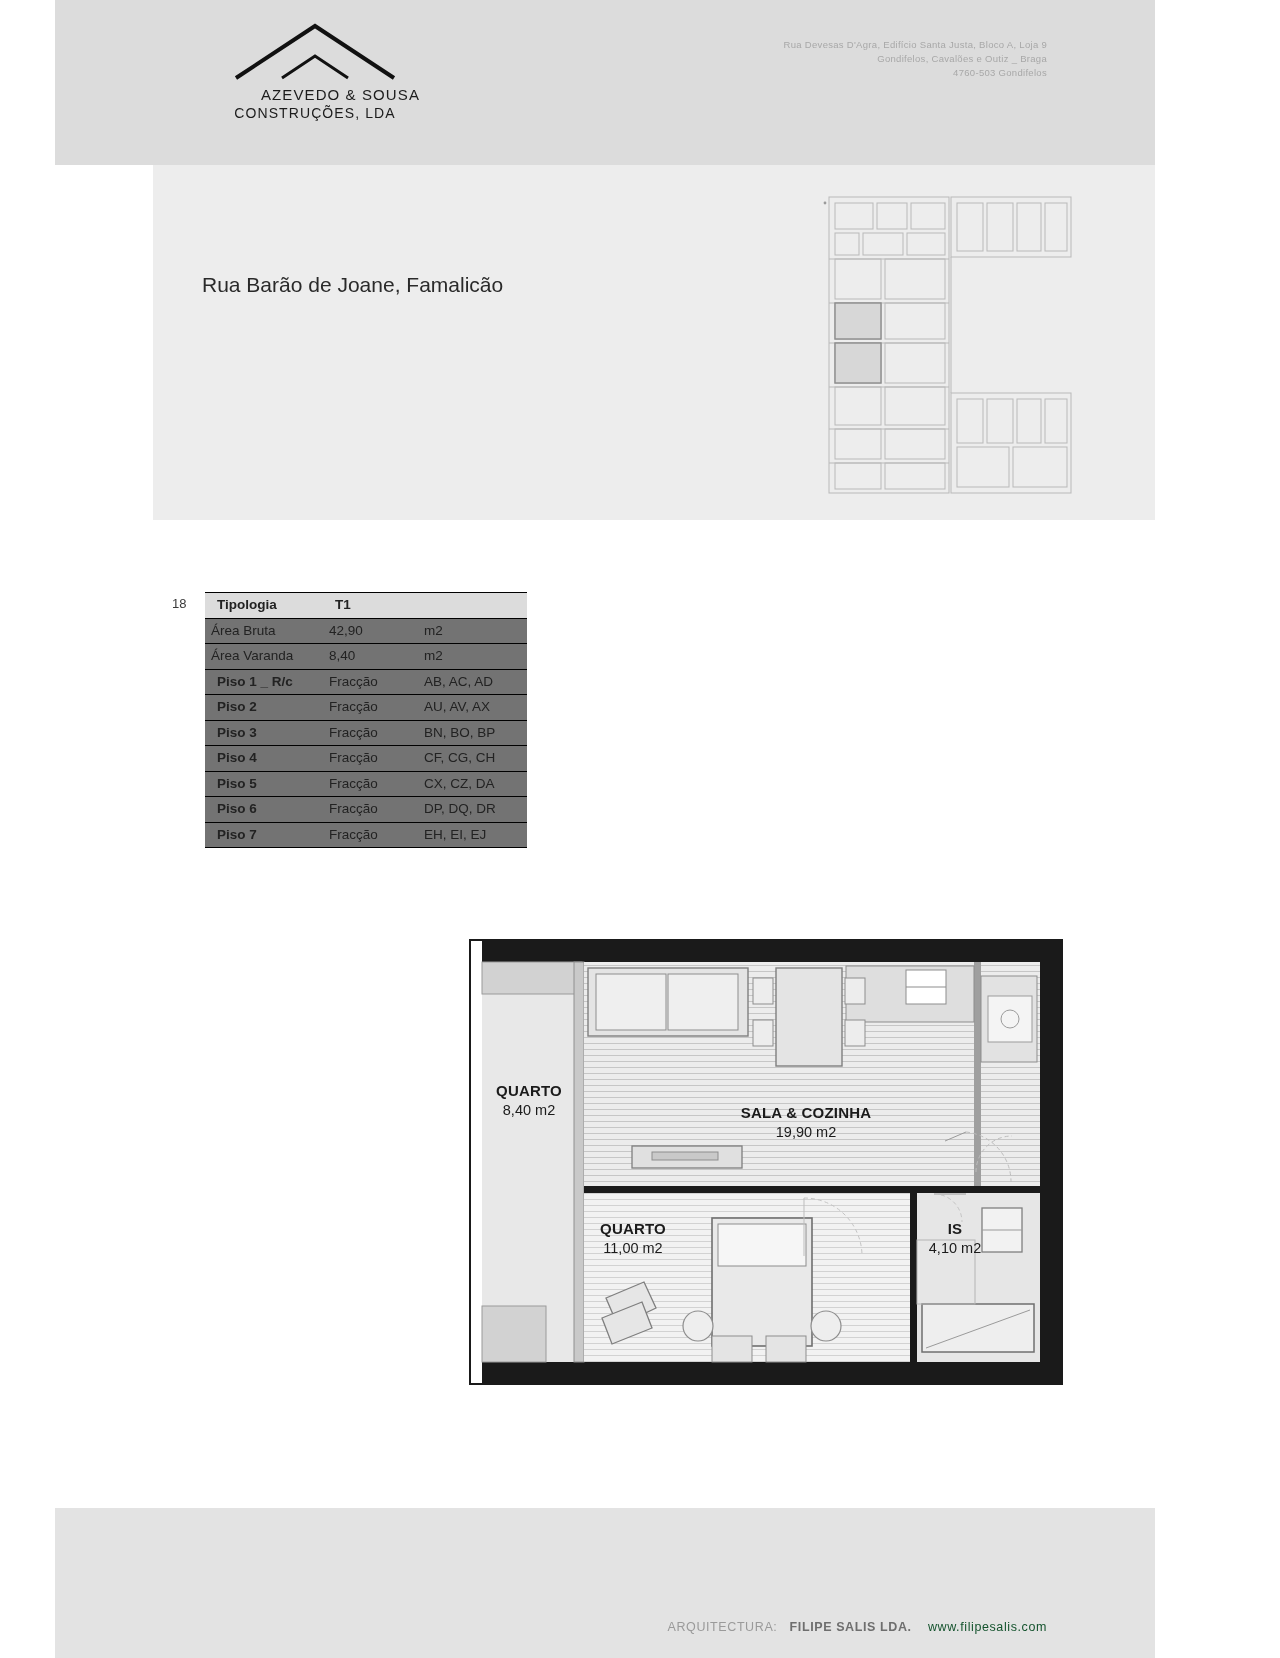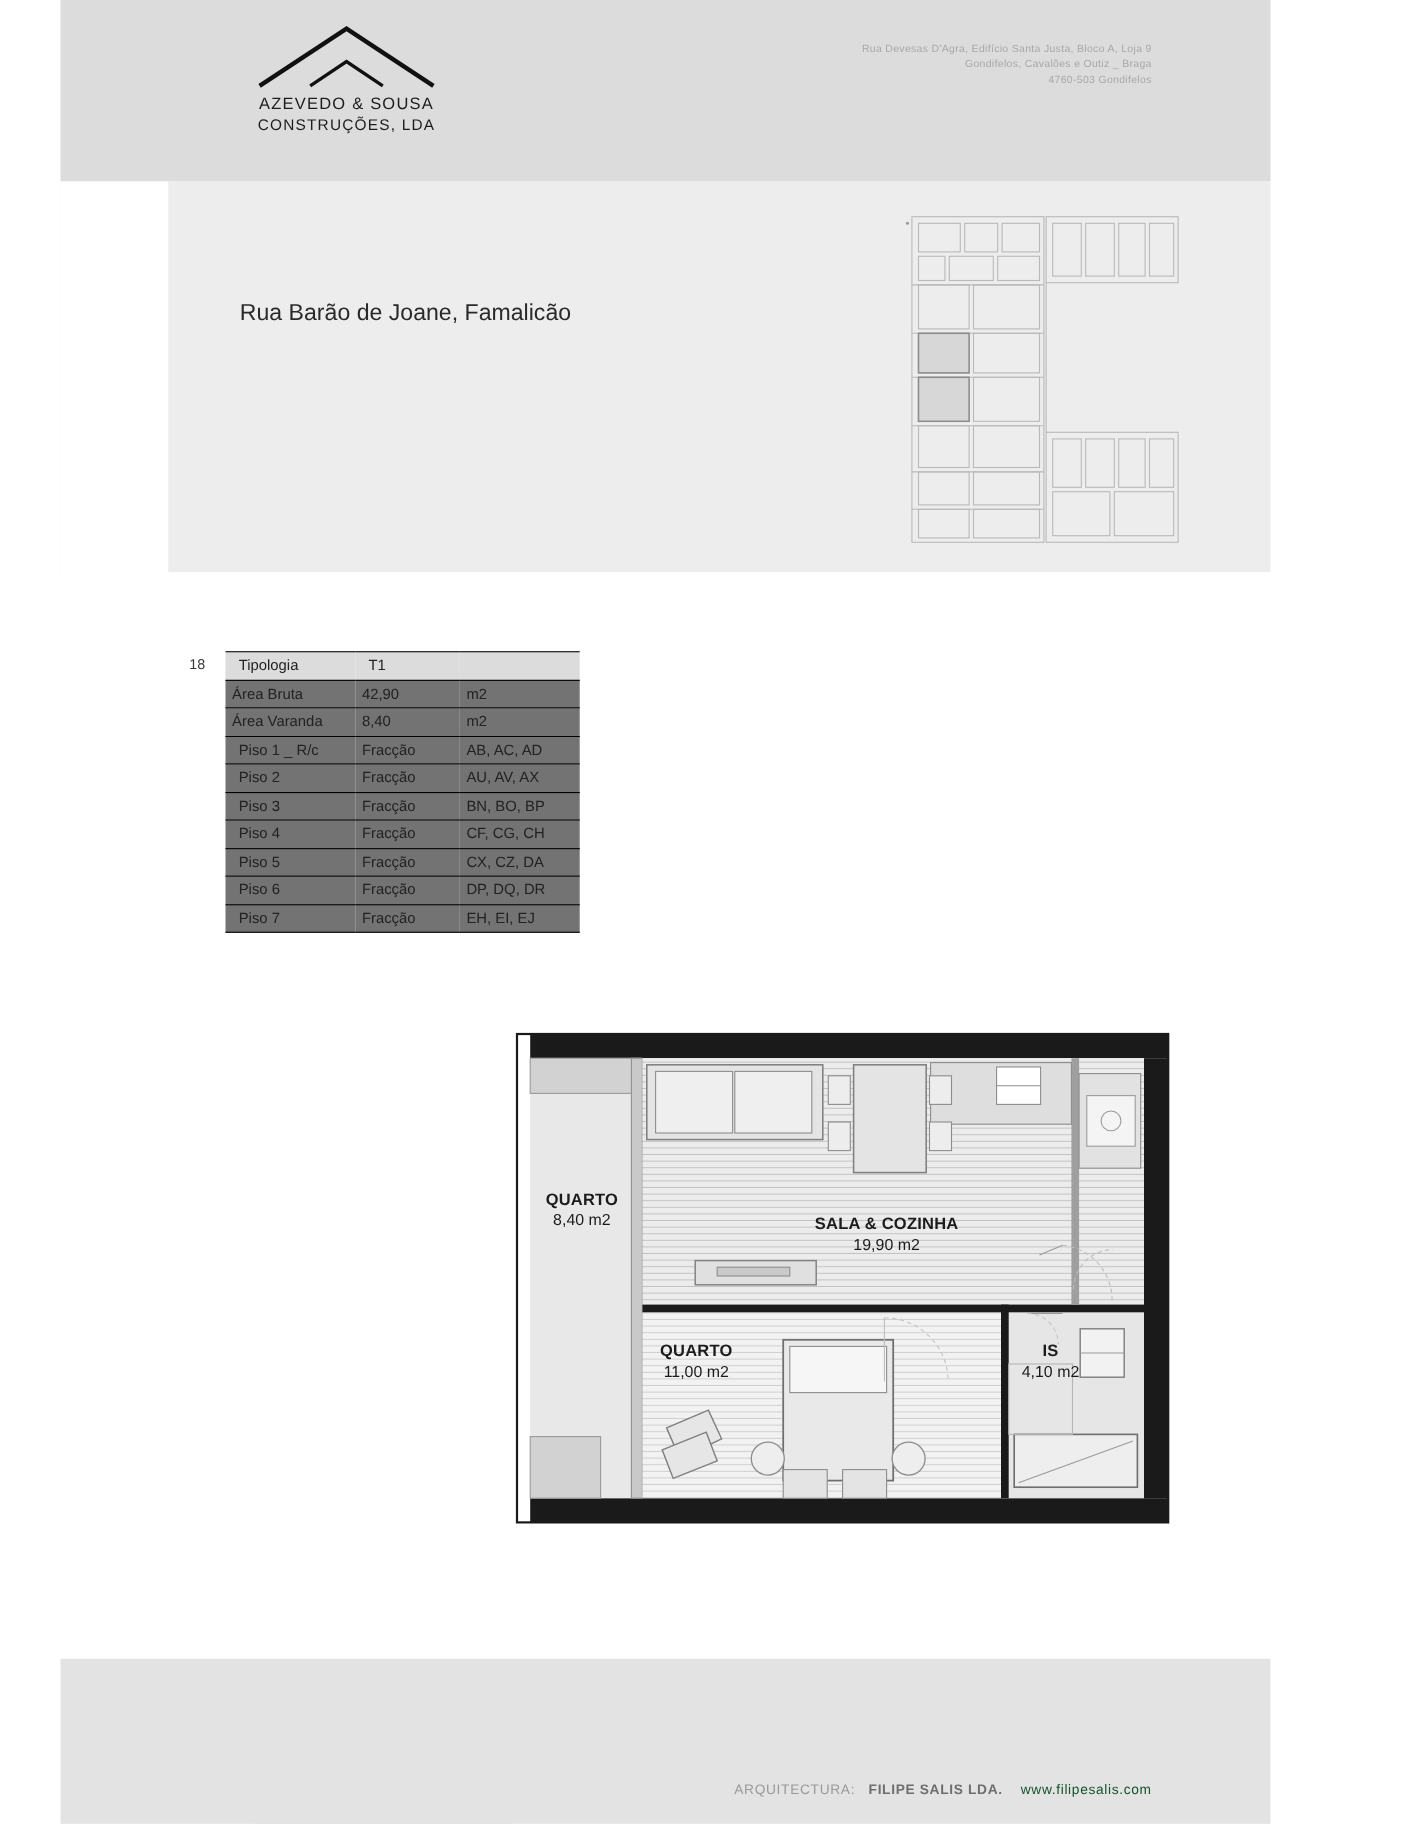--- a/index.html
+++ b/index.html
@@ -19,20 +19,21 @@
     background:#dcdcdc;
   }
   #logo-block {
     position:absolute; left:155px; top:20px; width:210px; height:120px;
     text-align:center;
   }
   #logo-mark { width:170px; height:62px; margin:0 auto; display:block; }
   #logo-text1 {
     font-size:15px; letter-spacing:1.1px; color:#1c1c1c; margin-top:4px;
     font-family:"Liberation Sans", sans-serif;
+    text-align:right;
   }
   #logo-text2 {
     font-size:14px; letter-spacing:1.1px; color:#1c1c1c; margin-top:2px;
   }
 
   #company-block {
     position:absolute; right:108px; top:36px; text-align:right;
   }
   #company-name {
     font-size:19px; letter-spacing:1.1px; color:#9f9f9f;
@@ -49,21 +50,21 @@
   #title-band .white-notch {
     position:absolute; left:0; top:0; width:98px; height:355px; background:#ffffff;
   }
   #project-title {
     position:absolute; left:145px; top:65px;
     font-size:31px; font-weight:bold; color:#1b1b1b; letter-spacing:0.2px;
     white-space:nowrap;
   }
   #project-title .ital { font-style:italic; }
   #project-sub {
-    position:absolute; left:163px; top:108px;
+    position:absolute; left:147px; top:108px;
     font-size:21px; color:#2a2a2a;
   }
 
   
   #keyplan {
     position:absolute; left:768px; top:28px; width:255px; height:305px;
   }
 
   
   #table-index {
@@ -79,21 +80,21 @@
   #spec-table td {
     border-bottom:1px solid #000;
     padding:4px 6px 5px 6px;
     line-height:1.15;
     background:#737373;
   }
   #spec-table tr:first-child td { border-top:1px solid #000; }
   #spec-table .c1 { width:118px; }
   #spec-table .c2 { width:95px; }
   #spec-table .c3 { width:109px; }
-  #spec-table .b { font-weight:normal;padding-left:12px; }
+  #spec-table .b { font-weight:bold;padding-left:12px; }
   #spec-table tr.hdr td { background:#dcdcdc; }
 
   
   #floorplan {
     position:absolute; left:466px; top:936px; width:600px; height:452px;
   }
   .plan-label {
     position:absolute; text-align:center; color:#1b1b1b;
     font-family:"Liberation Sans", sans-serif;
   }

